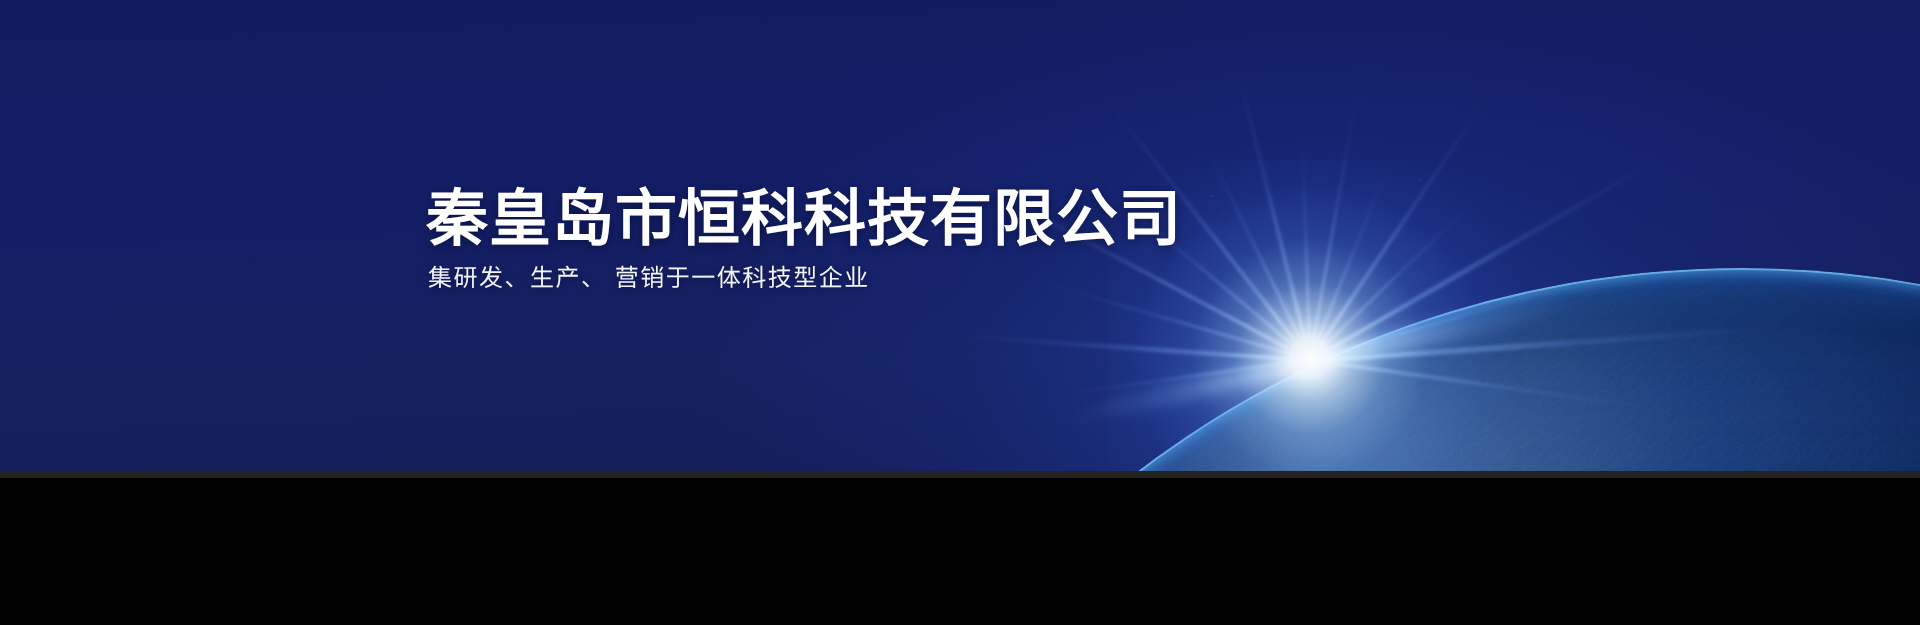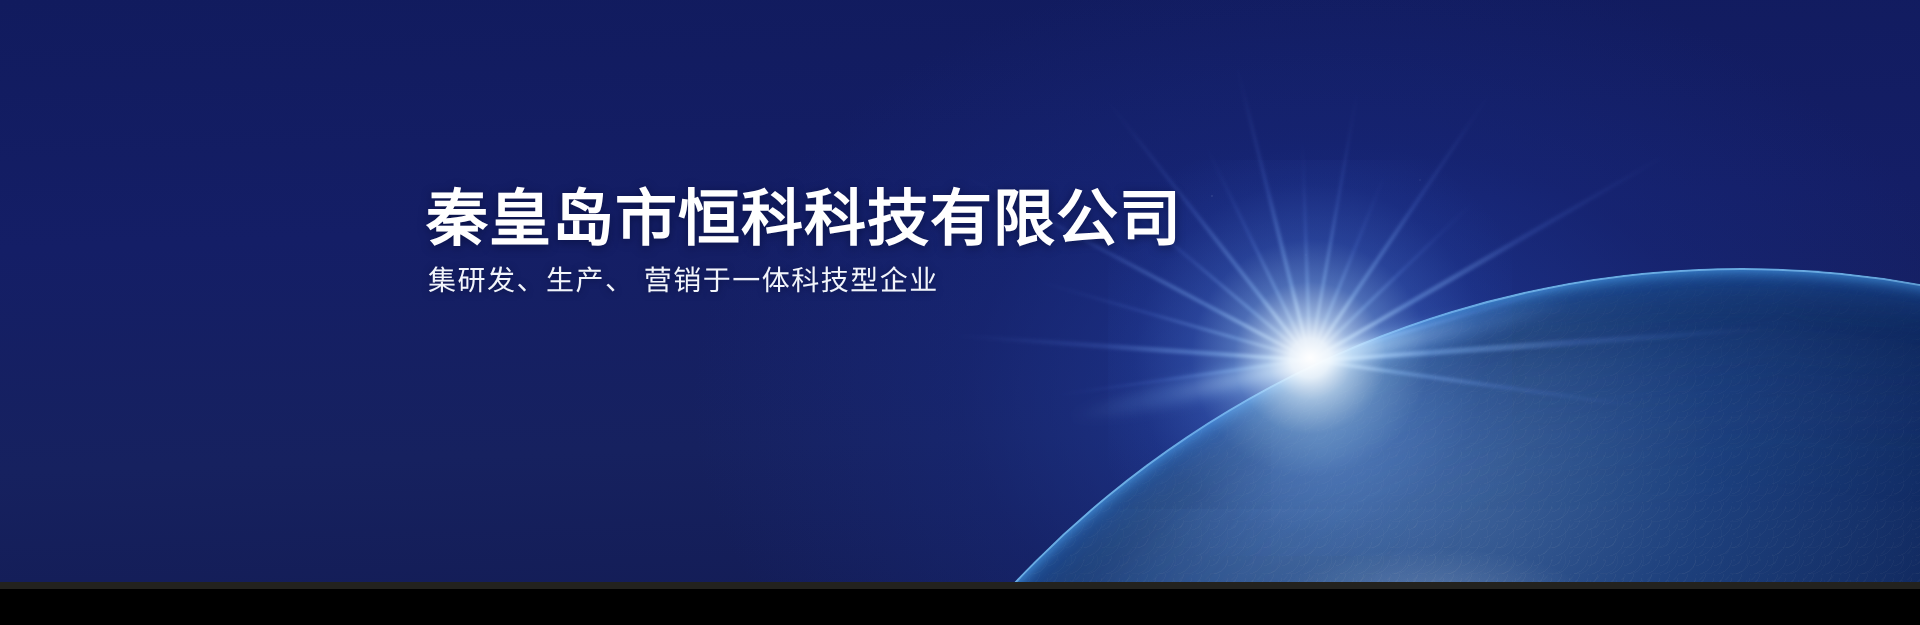--- a/index.html
+++ b/index.html
@@ -6,21 +6,21 @@
   html, body {
     margin: 0;
     padding: 0;
     background: #000;
   }
   * { box-sizing: border-box; }
 
   .banner {
     position: relative;
     width: 1920px;
-    height: 589px;
+    height: 478px;
     overflow: hidden;
     background: #141e66;
     font-family: "Liberation Sans", "DejaVu Sans", sans-serif;
     -webkit-font-smoothing: antialiased;
   }
 
   
   .space-base {
     position: absolute;
     inset: 0;
@@ -300,21 +300,21 @@
     font-size: 62px;
     line-height: 1.08;
     font-weight: 700;
     color: #ffffff;
     letter-spacing: 1px;
     white-space: nowrap;
     text-shadow: 0 2px 10px rgba(4,10,44,0.55);
   }
   .company-tagline {
     margin: 10px 0 0 2px;
-    font-size: 28px;
+    font-size: 24px;
     line-height: 1.25;
     font-weight: 400;
     color: #f2f5fb;
     letter-spacing: 1.5px;
     white-space: nowrap;
     text-shadow: 0 1px 7px rgba(4,10,44,0.50);
   }
 
   
   .bottom-strip {

